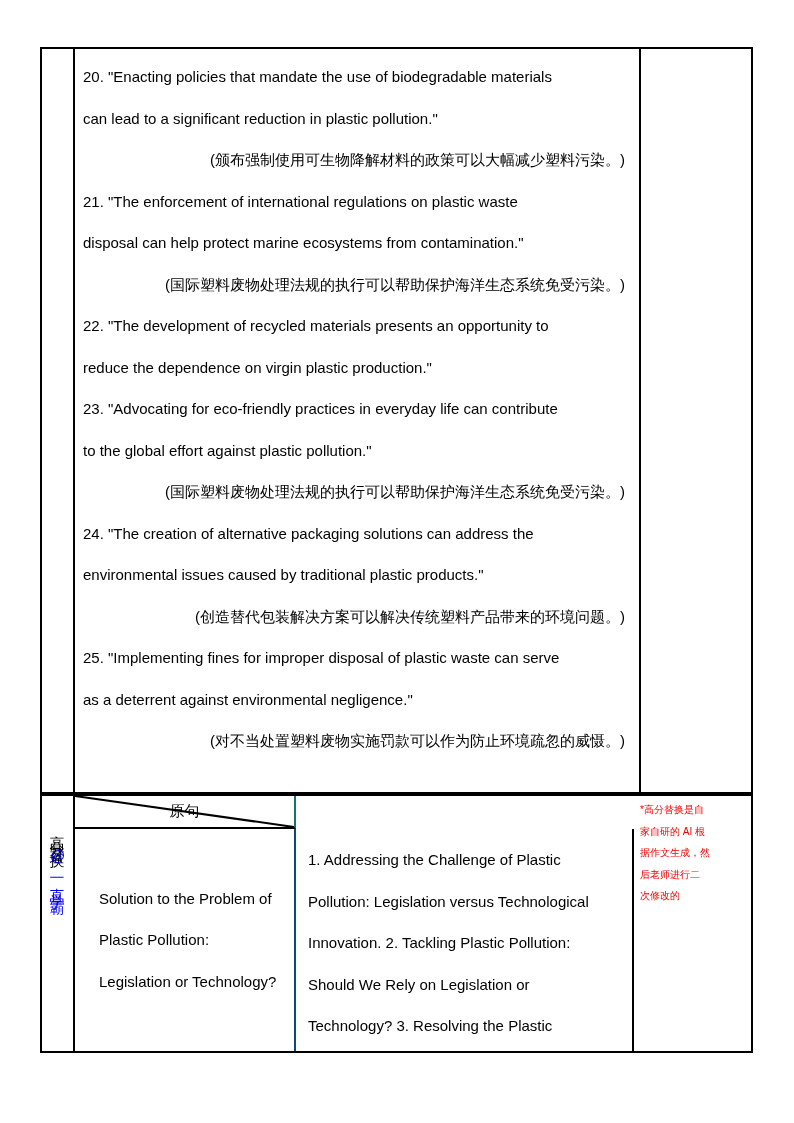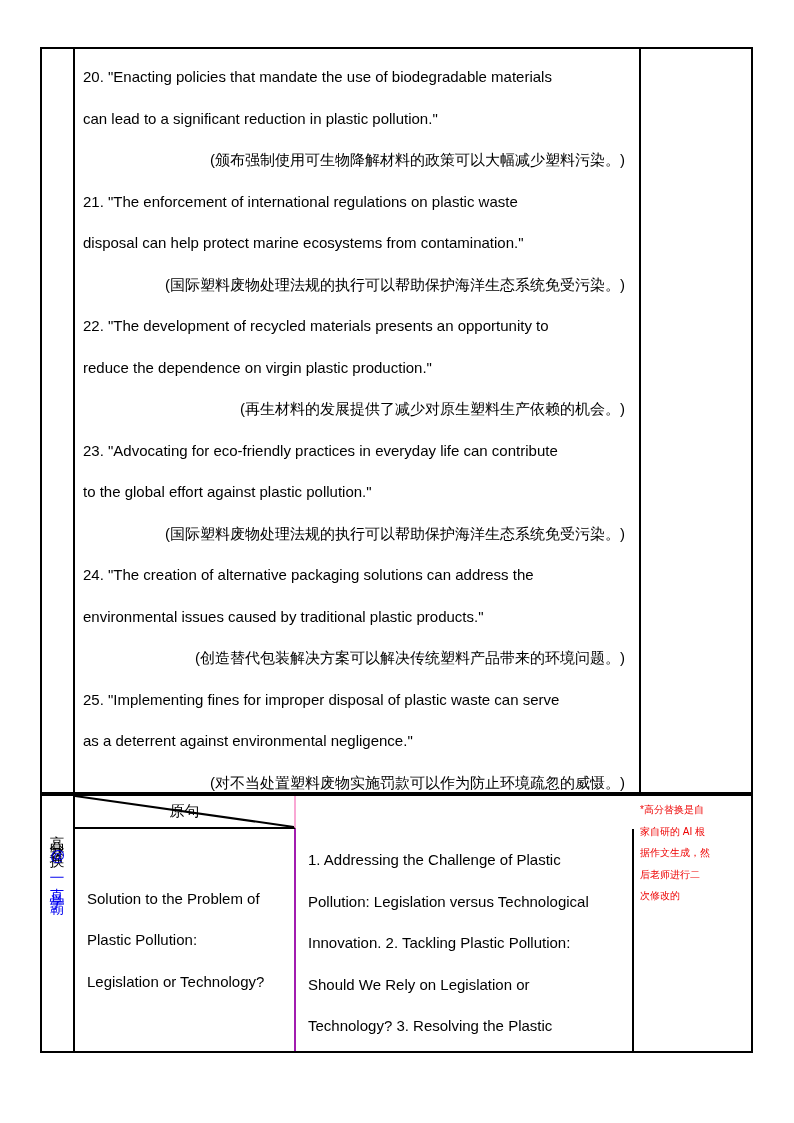--- a/index.html
+++ b/index.html
@@ -54,42 +54,42 @@
     line-height: 1;
   }
   .vtext .vblack { color: #000000; }
   .vtext .vblue  { color: #0000ee; }
 
   .hdr {
     display: flex; align-items: center; justify-content: center;
     font-size: 15px;
     border-bottom: 2px solid #000;
   }
-  .hdr1 { grid-column: 2; grid-row: 1; border-right: 2px solid #f9a8d4; position: relative; }
+  .hdr1 { grid-column: 2; grid-row: 1; border-right: 2px solid #0f766e; position: relative; }
   .hdr2 { grid-column: 3; grid-row: 1; border-right: 2px solid #000; }
   .hdr1 .diag { position: absolute; left: 0; top: 0; width: 100%; height: 100%; }
   .hdr1 .hdr-label { position: relative; z-index: 1; padding: 0 2px; }
 
   .ann-cell {
     grid-column: 4; grid-row: 1 / 3;
     padding: 3px 3px 0 6px;
   }
   .ann-cell p {
     margin: 0;
     color: #ee0000;
     font-size: 10px;
     line-height: 21.5px;
     white-space: pre-line;
   }
 
   .orig-cell {
     grid-column: 2; grid-row: 2;
-    border-right: 2px solid #a21caf;
+    border-right: 2px solid #0c4a6e;
     display: flex; align-items: center;
-    padding-left: 12px;
+    padding-left: 24px;
   }
   .orig-cell p { margin: 0; font-size: 15px; line-height: 41.5px; white-space: pre-line; }
 
   .rew-cell {
     grid-column: 3; grid-row: 2;
     border-right: 2px solid #000;
     padding: 10px 10px 0 12px;
   }
   .rew-cell p { margin: 0; font-size: 15px; line-height: 41.5px; white-space: pre-line; }
 </style>
@@ -108,21 +108,20 @@
         <p class="zh">(颁布强制使用可生物降解材料的政策可以大幅减少塑料污染。)</p>
       </div>
       <div class="sentence-item">
         <p class="en">21. "The enforcement of international regulations on plastic waste
 disposal can help protect marine ecosystems from contamination."</p>
         <p class="zh">(国际塑料废物处理法规的执行可以帮助保护海洋生态系统免受污染。)</p>
       </div>
       <div class="sentence-item">
         <p class="en">22. "The development of recycled materials presents an opportunity to
 reduce the dependence on virgin plastic production."</p>
-        <p class="zh">(再生材料的发展提供了减少对原生塑料生产依赖的机会。)</p>
       </div>
       <div class="sentence-item">
         <p class="en">23. "Advocating for eco-friendly practices in everyday life can contribute
 to the global effort against plastic pollution."</p>
         <p class="zh">(国际塑料废物处理法规的执行可以帮助保护海洋生态系统免受污染。)</p>
       </div>
       <div class="sentence-item">
         <p class="en">24. "The creation of alternative packaging solutions can address the
 environmental issues caused by traditional plastic products."</p>
         <p class="zh">(创造替代包装解决方案可以解决传统塑料产品带来的环境问题。)</p>

